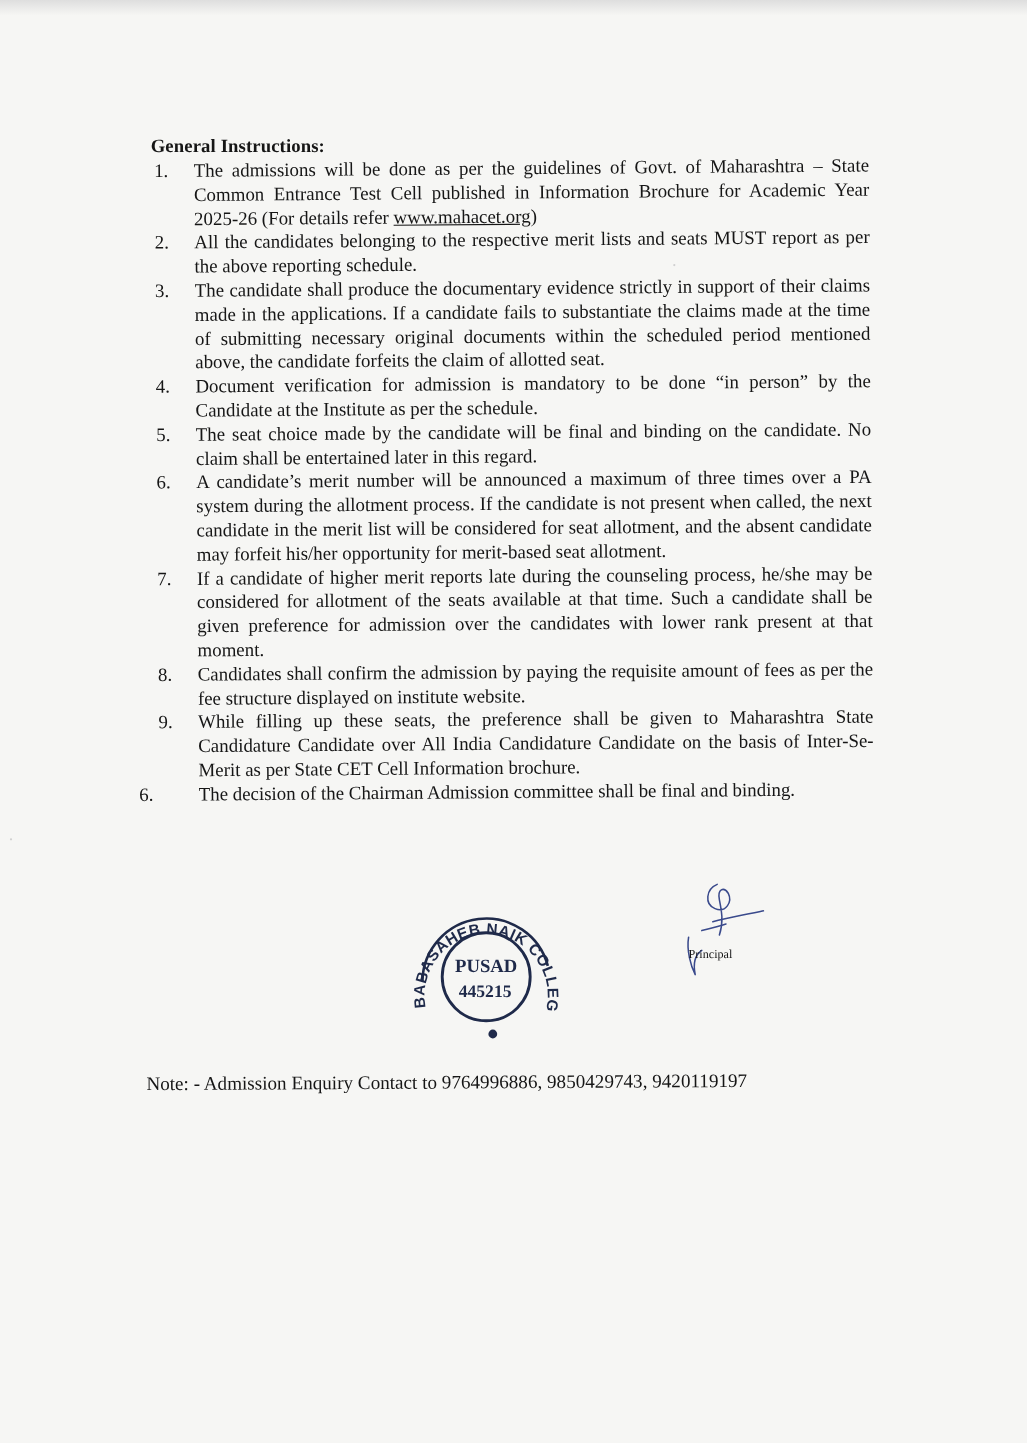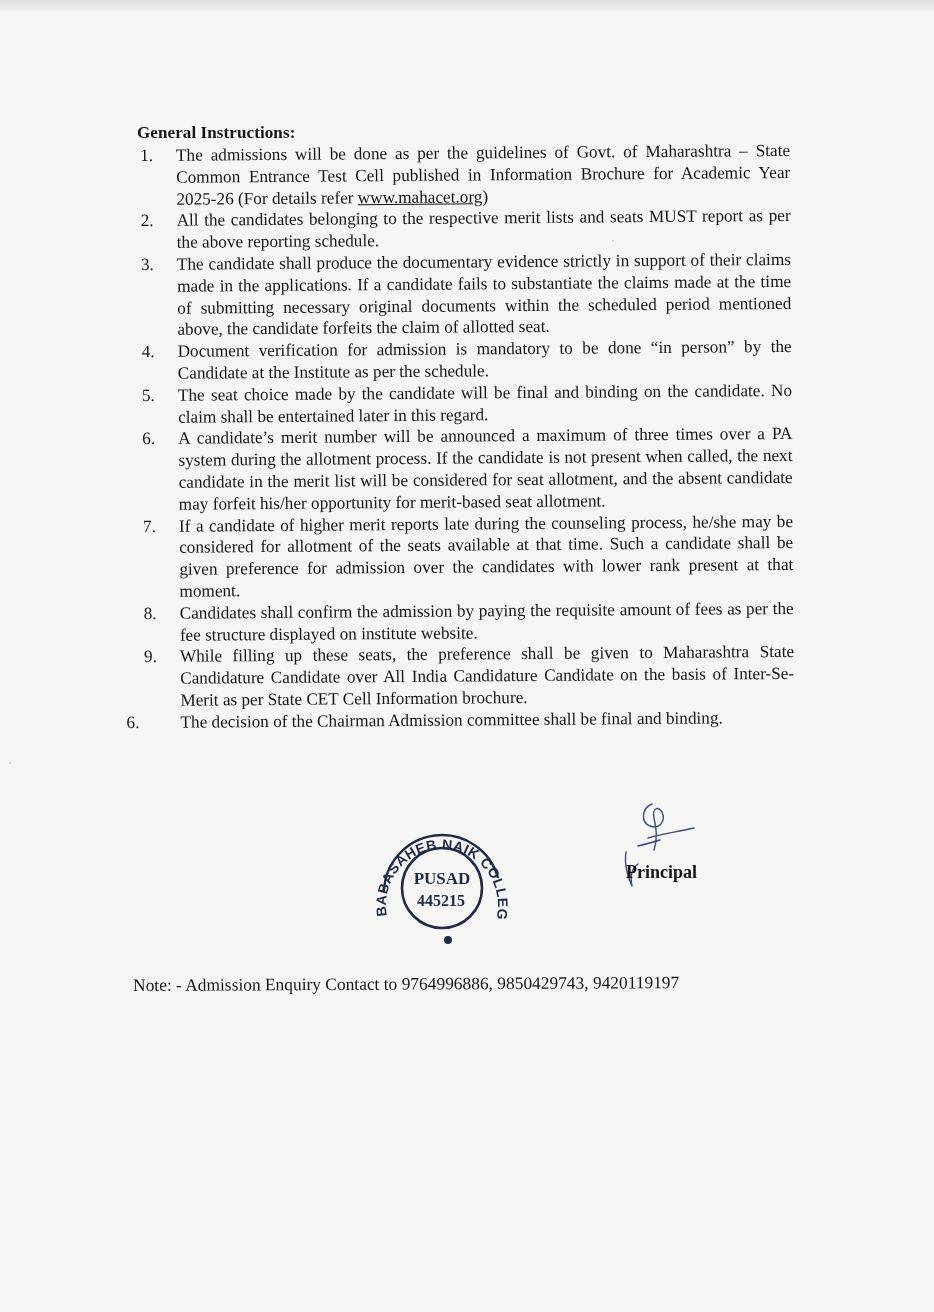--- a/index.html
+++ b/index.html
@@ -74,22 +74,22 @@
       position: absolute;
       left: 618px;
       top: 798px;
       width: 90px;
       height: 90px;
     }
     .principal-label {
       position: absolute;
       left: 626px;
       top: 862px;
-      font-size: 18px;
-      font-weight: bold;
+      font-size: 11px;
+      font-weight: normal;
     }
     .note {
       position: absolute;
       left: 133px;
       top: 975px;
       font-size: 17.4px;
       transform: rotate(-0.3deg);
       transform-origin: left top;
     }
     .speck {

